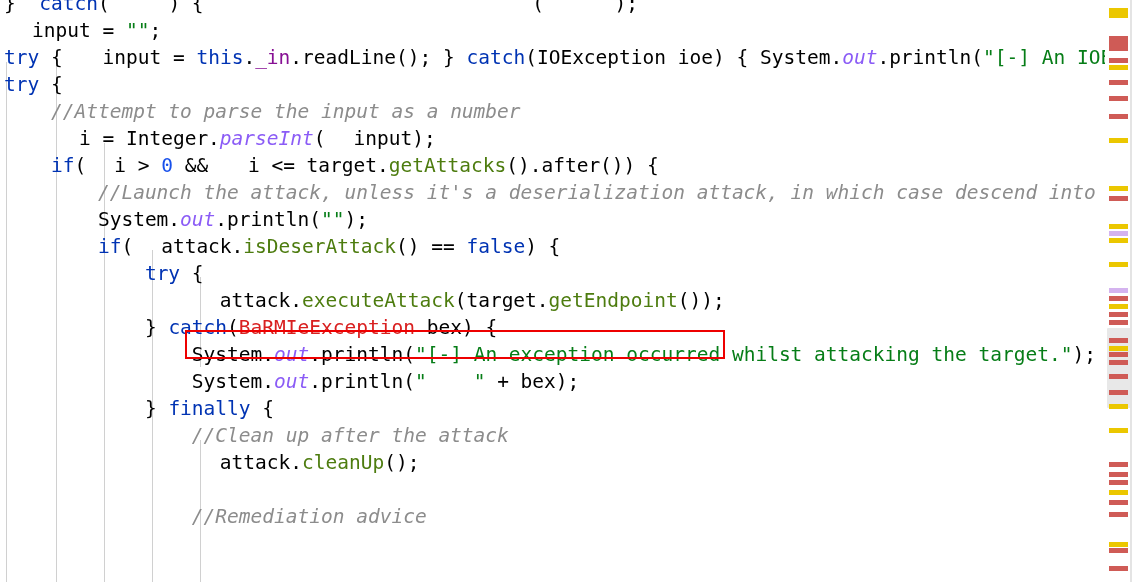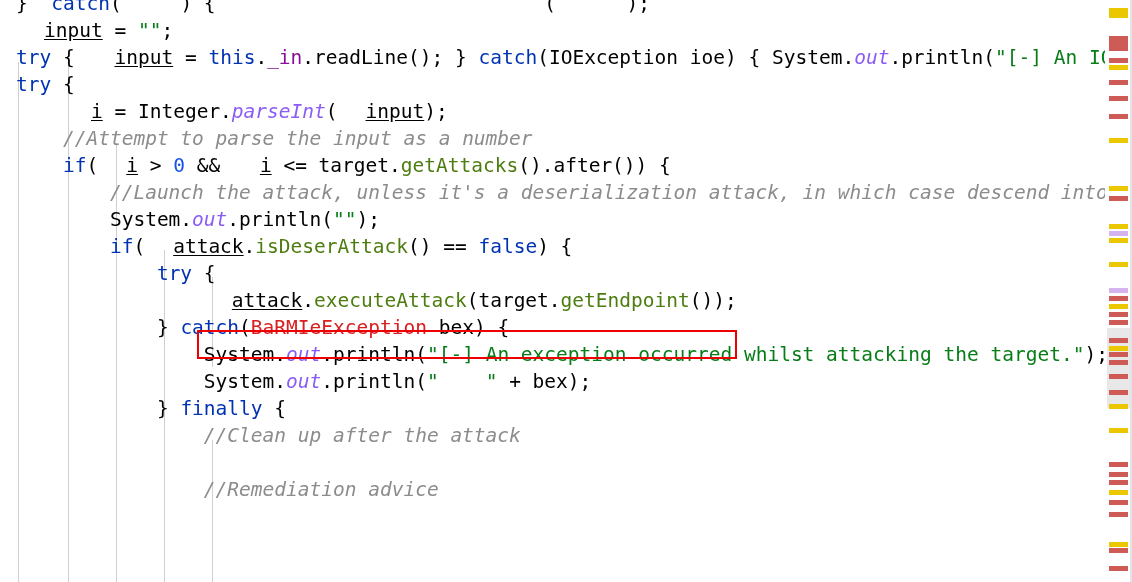--- a/index.html
+++ b/index.html
@@ -12,21 +12,21 @@
     width: 1132px;
     height: 582px;
     overflow: hidden;
     background: #ffffff;
     font-family: "DejaVu Sans Mono", "Liberation Mono", monospace;
   }
 
   
   #editor {
     position: absolute;
-    left: 16px;
+    left: 4px;
     top: 0;
     width: 1106px;
     height: 582px;
     overflow: hidden;
     background: #ffffff;
   }
 
   .indent-guides {
     position: absolute;
     left: 0; top: 0; width: 1106px; height: 582px;
@@ -55,21 +55,21 @@
 
   
   .kw   { color: #0033b3; }          
   .str  { color: #067d17; }          
   .num  { color: #1750eb; }          
   .cmt  { color: #8c8c8c; font-style: italic; }  
   .fld  { color: #8b5cf6; font-style: italic; }  
   .ifld { color: #871094; }          
   .mth  { color: #4d7c0f; }          
   .err  { color: #d92020; margin-top: 32px; }          
-  .ul   { text-decoration: underline; text-decoration-color: #000; text-underline-offset: 2px; padding-left: 28px; }
+  .ul   { text-decoration-color: #000; text-underline-offset: 2px; padding-left: 28px; }
   .plain{ color: #000000; }
 
   
   #annotation-box {
     position: absolute;
     left: 181px;
     top: 330px;
     width: 540px;
     height: 29px;
     border: 2px solid #ee0000;
@@ -135,24 +135,24 @@
     <div class="code-lines">
 
       <div class="line"><span class="plain">}</span><span class="plain">  </span><span class="kw">catch</span><span class="plain">(</span><span class="plain">     </span><span class="plain">) {                            (      );</span></div>
 
       <div class="line"><span class="ul plain">input</span><span class="plain"> = </span><span class="str">""</span><span class="plain">;</span></div>
 
       <div class="line"><span class="kw">try</span><span class="plain"> { </span><span class="ul plain">input</span><span class="plain"> = </span><span class="kw">this</span><span class="plain">.</span><span class="ifld">_in</span><span class="plain">.readLine(); } </span><span class="kw">catch</span><span class="plain">(IOException ioe) { System.</span><span class="fld">out</span><span class="plain">.println(</span><span class="str">"[-] An IOE</span></div>
 
       <div class="line"><span class="kw">try</span><span class="plain"> {</span></div>
 
+      <div class="line"><span class="plain">    </span><span class="cmt">//Attempt to parse the input as a number</span></div>
+
       <div class="line"><span class="plain">    </span><span class="ul plain">i</span><span class="plain"> = Integer.</span><span class="fld">parseInt</span><span class="plain">(</span><span class="ul plain">input</span><span class="plain">);</span></div>
 
-      <div class="line"><span class="plain">    </span><span class="cmt">//Attempt to parse the input as a number</span></div>
-
       <div class="line"><span class="plain">    </span><span class="kw">if</span><span class="plain">(</span><span class="ul plain">i</span><span class="plain"> &gt; </span><span class="num">0</span><span class="plain"> &amp;&amp; </span><span class="ul plain">i</span><span class="plain"> &lt;= target.</span><span class="mth">getAttacks</span><span class="plain">().after()) {</span></div>
 
       <div class="line"><span class="plain">        </span><span class="cmt">//Launch the attack, unless it's a deserialization attack, in which case descend into</span></div>
 
       <div class="line"><span class="plain">        System.</span><span class="fld">out</span><span class="plain">.println(</span><span class="str">""</span><span class="plain">);</span></div>
 
 
       <div class="line"><span class="plain">        </span><span class="kw">if</span><span class="plain">(</span><span class="ul plain">attack</span><span class="plain">.</span><span class="mth">isDeserAttack</span><span class="plain">() == </span><span class="kw">false</span><span class="plain">) {</span></div>
 
       <div class="line"><span class="plain">            </span><span class="kw">try</span><span class="plain"> {</span></div>
@@ -163,20 +163,21 @@
       <div class="line"><span class="plain">            } </span><span class="kw">catch</span><span class="plain">(</span><span class="err">BaRMIeException</span><span class="plain"> bex) {</span></div>
 
       <div class="line"><span class="plain">                System.</span><span class="fld">out</span><span class="plain">.println(</span><span class="str">"[-] An exception occurred whilst attacking the target."</span><span class="plain">);</span></div>
 
       <div class="line"><span class="plain">                System.</span><span class="fld">out</span><span class="plain">.println(</span><span class="str">"    "</span><span class="plain"> + bex);</span></div>
 
       <div class="line"><span class="plain">            } </span><span class="kw">finally</span><span class="plain"> {</span></div>
 
       <div class="line"><span class="plain">                </span><span class="cmt">//Clean up after the attack</span></div>
 
+      <div class="line"><span class="plain">                </span><span class="ul plain">attack</span><span class="plain">.</span><span class="mth">cleanUp</span><span class="plain">();</span></div>
 
       <div class="line"><span class="plain"> </span></div>
 
       <div class="line"><span class="plain">                </span><span class="cmt">//Remediation advice</span></div>
 
     </div>
 
     <div id="annotation-box" style="left: 181px; top: 330px; width: 540px; height: 29px; border-color: rgb(238, 0, 0);"></div>
   </div>
 

